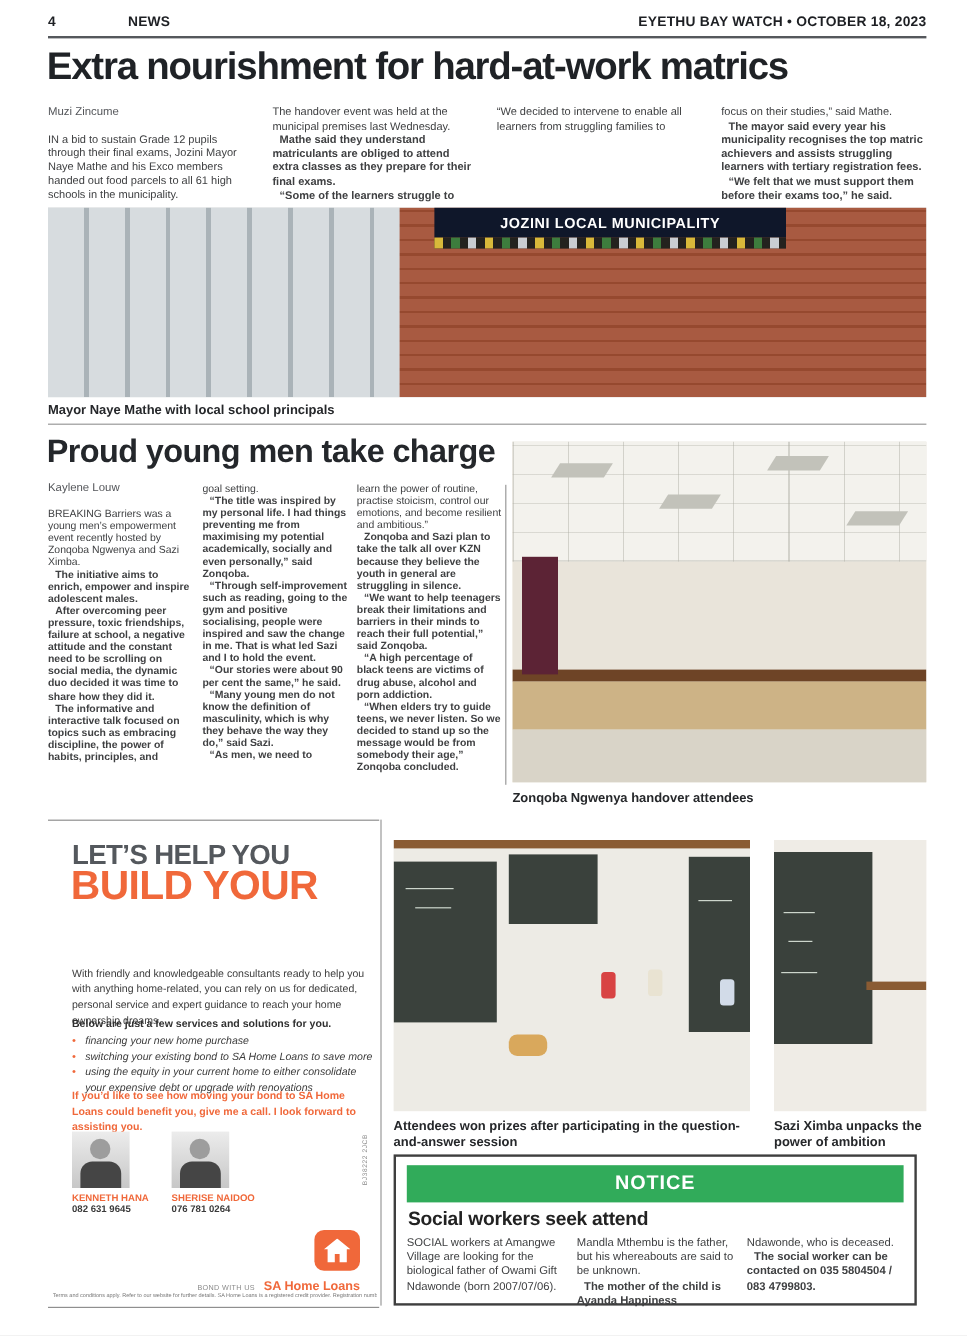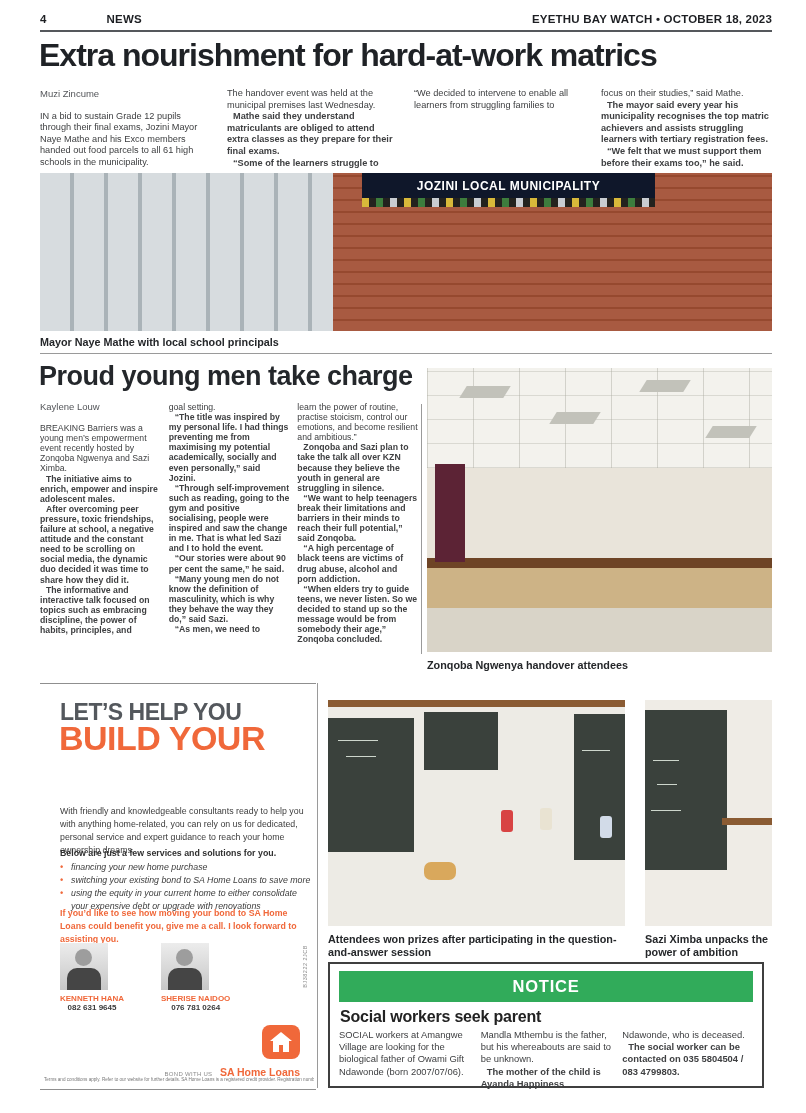--- a/index.html
+++ b/index.html
@@ -70,21 +70,21 @@
       color:#F0683A;letter-spacing:-.5px;}
   .ad-big span{display:block;}
   .ad-intro{position:absolute;left:20px;top:121px;width:252px;font-size:8.8px;line-height:13px;color:#3c3c3c;}
   .ad-listintro{position:absolute;left:20px;top:164px;font-size:8.8px;font-weight:bold;color:#303030;}
   .ad-bullets{position:absolute;left:20px;top:177px;width:254px;margin:0;padding:0;list-style:none;
       font-size:8.8px;line-height:13px;color:#3c3c3c;font-style:italic;}
   .ad-bullets li{position:relative;padding-left:11px;}
   .ad-bullets li::before{content:"•";position:absolute;left:0;color:#F0683A;font-weight:bold;}
   .ad-cta{position:absolute;left:20px;top:223px;width:254px;font-size:8.8px;line-height:13px;
       font-weight:bold;color:#F0683A;}
-  .ad-mugs{position:absolute;left:20px;top:259px;display:flex;gap:37px;text-align:center;}
+  .ad-mugs{position:absolute;left:20px;top:259px;display:flex;gap:19px;}
   .mug{width:48px;height:47px;background:linear-gradient(180deg,#ececec,#c7c7c7);position:relative;overflow:hidden;}
   .mug::before{content:"";position:absolute;left:15px;top:6px;width:17px;height:17px;border-radius:50%;background:#9d9d9d;}
   .mug::after{content:"";position:absolute;left:7px;top:25px;width:34px;height:22px;border-radius:10px 10px 0 0;background:#454545;}
   .agent-name{font-size:8px;font-weight:bold;color:#F0683A;margin-top:4px;white-space:nowrap;}
   .agent-phone{font-size:8px;font-weight:bold;color:#3a3a3a;}
   .ad-logo{position:absolute;right:16px;top:341px;width:38px;height:34px;background:#F0683A;
       border-radius:8px;display:flex;align-items:center;justify-content:center;}
   .ad-brandline{position:absolute;right:16px;top:378px;white-space:nowrap;}
   .ad-brandline .tag{font-size:6px;color:#8a8a8a;letter-spacing:.3px;}
   .ad-brandline .brand{font-size:10.5px;font-weight:bold;color:#F0683A;margin-left:3px;}
@@ -182,21 +182,21 @@
       <div class="byline">Kaylene Louw</div>
       <div>
           <p>BREAKING Barriers was a young men’s empowerment event recently hosted by Zonqoba Ngwenya and Sazi Ximba.</p>
           <p>The initiative aims to enrich, empower and inspire adolescent males.</p>
           <p>After overcoming peer pressure, toxic friendships, failure at school, a negative attitude and the constant need to be scrolling on social media, the dynamic duo decided it was time to share how they did it.</p>
           <p>The informative and interactive talk focused on topics such as embracing discipline, the power of habits, principles, and</p>
         </div>
     </div>
     <div class="col">
         <p>goal setting.</p>
-        <p>“The title was inspired by my personal life. I had things preventing me from maximising my potential academically, socially and even personally,” said Jozini.</p>
+        <p>“The title was inspired by my personal life. I had things preventing me from maximising my potential academically, socially and even personally,” said Zonqoba.</p>
         <p>“Through self-improvement such as reading, going to the gym and positive socialising, people were inspired and saw the change in me. That is what led Sazi and I to hold the event.</p>
         <p>“Our stories were about 90 per cent the same,” he said.</p>
         <p>“Many young men do not know the definition of masculinity, which is why they behave the way they do,” said Sazi.</p>
         <p>“As men, we need to</p>
       </div>
     <div class="col">
         <p>learn the power of routine, practise stoicism, control our emotions, and become resilient and ambitious.”</p>
         <p>Zonqoba and Sazi plan to take the talk all over KZN because they believe the youth in general are struggling in silence.</p>
         <p>“We want to help teenagers break their limitations and barriers in their minds to reach their full potential,” said Zonqoba.</p>
         <p>“A high percentage of black teens are victims of drug abuse, alcohol and porn addiction.</p>
@@ -291,21 +291,21 @@
     <i class="chalk" style="left:6px;top:110px;width:30px"></i>
     <div class="rail"></div>
     <div class="man4"><i class="h"></i><i class="t"></i><i class="l"></i></div>
   </div>
 
   <div class="cap" style="position:absolute;left:328px;top:933px;width:310px">Attendees won prizes after participating in the question-and-answer session</div>
   <div class="cap" style="position:absolute;left:645px;top:933px;width:127px">Sazi Ximba unpacks the power of ambition</div>
 
   <div class="notice">
     <div class="bar">NOTICE</div>
-    <div class="head">Social workers seek parent</div>
+    <div class="head">Social workers seek attend</div>
     <div class="ncols">
       <div class="col">
           <p>SOCIAL workers at Amangwe Village are looking for the biological father of Owami Gift Ndawonde (born 2007/07/06).</p>
         </div>
       <div class="col">
           <p>Mandla Mthembu is the father, but his whereabouts are said to be unknown.</p>
           <p>The mother of the child is Ayanda Happiness</p>
         </div>
       <div class="col">
           <p>Ndawonde, who is deceased.</p>

